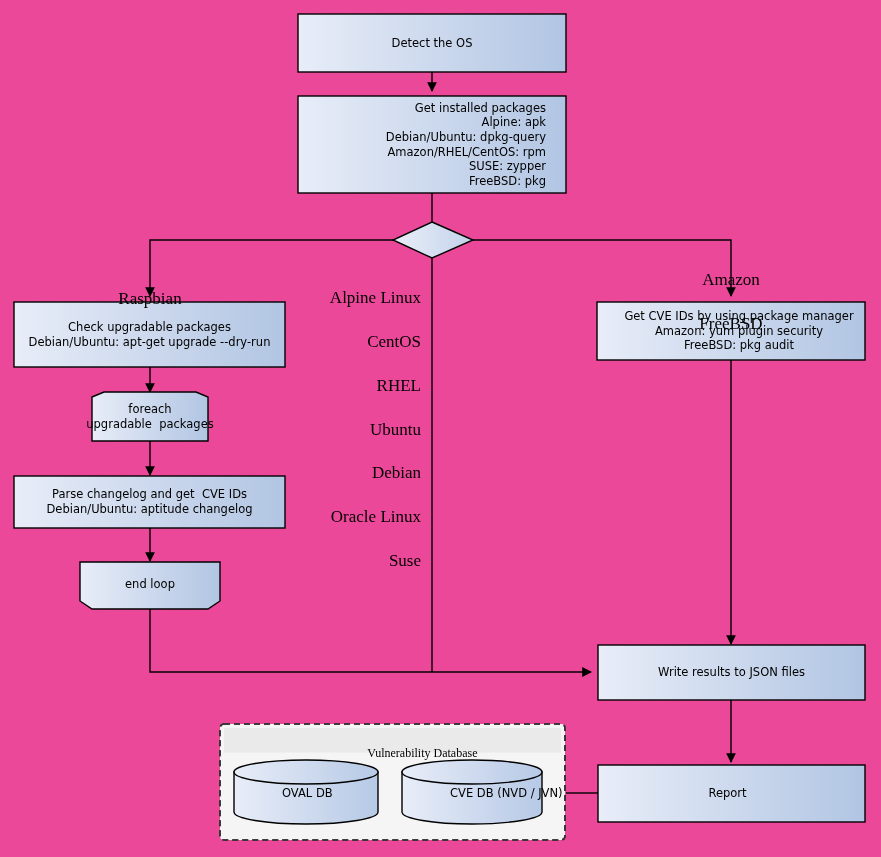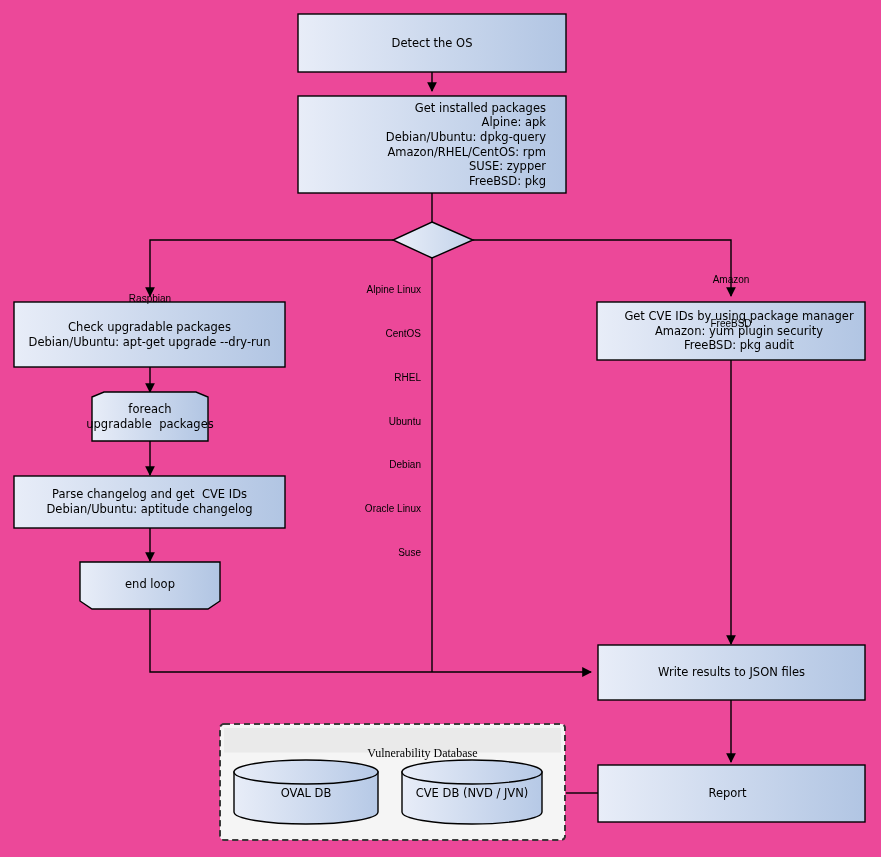--- a/index.html
+++ b/index.html
@@ -38,22 +38,22 @@
     color: #000000;
     pointer-events: none;
     white-space: pre;
   }
   .node-text.right-align {
     align-items: flex-end;
     text-align: right;
   }
   .edge-label {
     position: absolute;
-    font-family: Liberation Sans, sans-serif;
-    font-size: 10px;
+    font-family: Liberation Serif, serif;
+    font-size: 17px;
     line-height: 14.6px;
     color: #000000;
     white-space: pre;
   }
   .edge-label.right-align {
     text-align: right;
   }
   .edge-label.center-align {
     text-align: center;
   }
@@ -63,23 +63,24 @@
     font-size: 12px;
     color: #000000;
     text-align: center;
     white-space: pre;
   }
   .db-label {
     position: absolute;
     font-family: "DejaVu Sans", sans-serif;
     font-size: 11.5px;
     color: #000000;
-    text-align: center;
+    text-align: left;
     width: 100%;
     white-space: pre;
+    padding-left: 48px;
   }
 </style>
 </head>
 <body>
 
 <div id="canvas">
 
   <svg id="flow-svg" viewBox="0 0 881 857" xmlns="http://www.w3.org/2000/svg">
     <defs>
       <linearGradient id="boxGrad" x1="0" y1="0" x2="1" y2="0">
@@ -211,21 +212,21 @@
   </div>
 
   <div class="node-text" style="left:572px; top:765px; width:311px; height:57px;">
     <span>Report</span>
   </div>
 
   <div class="edge-label center-align" style="left:150px; top:263px; width:200px; transform:translateX(-50%);">
     <div>Raspbian</div>
   </div>
 
-  <div class="edge-label right-align" style="left:221px; top:254px; width:200px;">
+  <div class="edge-label right-align" style="left:221px; top:262px; width:200px;">
     <div>Alpine Linux</div>
     <div>CentOS</div>
     <div>RHEL</div>
     <div>Ubuntu</div>
     <div>Debian</div>
     <div>Oracle Linux</div>
     <div>Suse</div>
   </div>
 
   <div class="edge-label center-align" style="left:731px; top:244px; width:200px; transform:translateX(-50%);">

